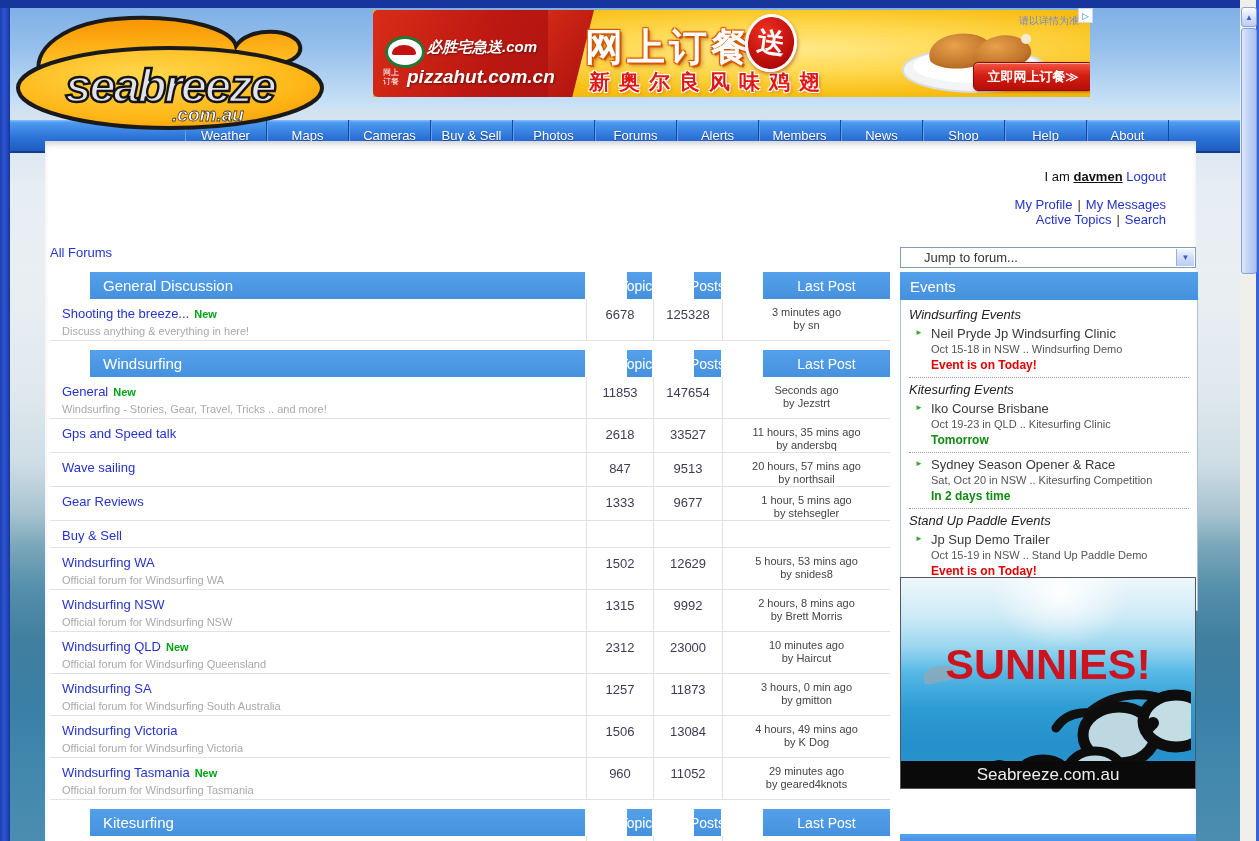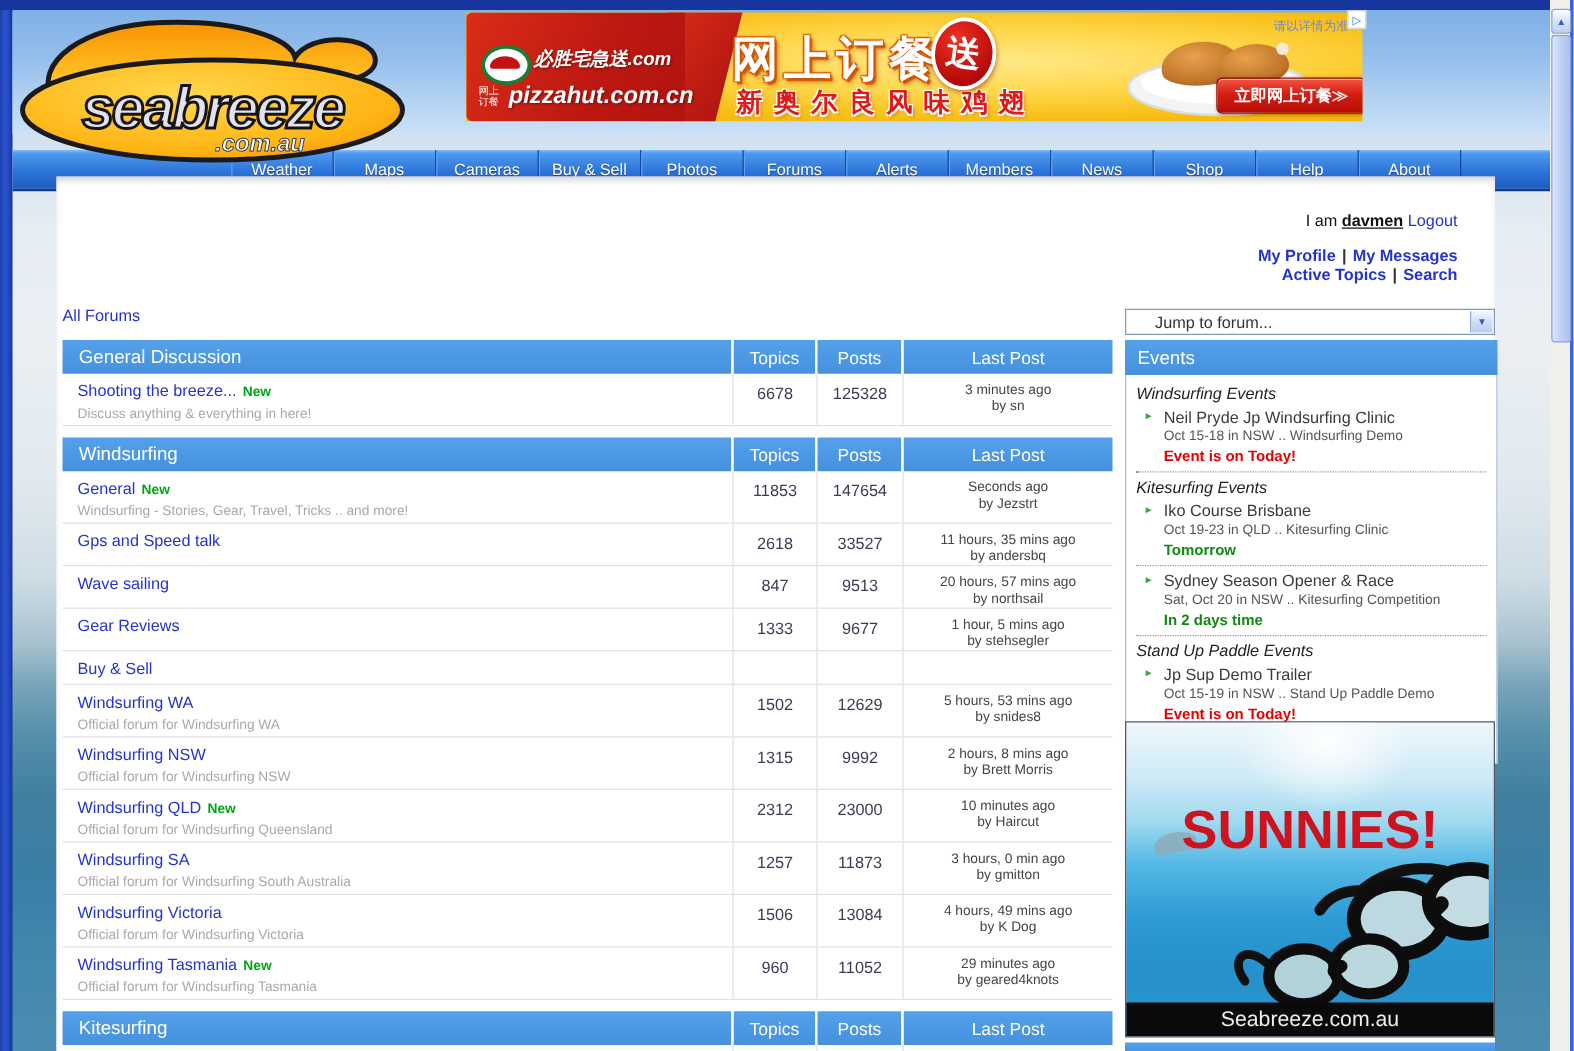--- a/index.html
+++ b/index.html
@@ -52,29 +52,29 @@
   .nav-item{width:81px;height:31px;line-height:31px;text-align:center;color:#fff;font-size:13px;
     border-right:1px solid #1748a8;box-shadow:inset 1px 0 0 #5ea0ee;text-shadow:0 1px 1px rgba(0,0,30,.45);cursor:pointer;}
   
   .main-panel{position:absolute;left:45px;top:141px;width:1151px;height:700px;background:#fff;
     box-shadow:inset 0 5px 7px -3px rgba(60,60,90,.3);}
   
   .user-bar{position:absolute;right:30px;top:28px;text-align:right;font-size:13px;color:#111;}
   .user-line1{margin-bottom:13px;}
   .user-line1 b{font-weight:bold;text-decoration:underline;}
   .user-bar a{color:#2433cc;text-decoration:none;cursor:pointer;}
-  .user-links{line-height:15px;font-weight:bold;}
+  .user-links{line-height:15px;}
   .pipe{color:#333;margin:0 5px;}
   .all-forums{position:absolute;left:5px;top:104px;font-size:13px;color:#2433cc;text-decoration:none;cursor:pointer;}
   
   .ftables{position:absolute;left:5px;top:131px;width:840px;}
   .fsection{margin-bottom:9px;}
   .fhead{display:grid;grid-template-columns:537px 67px 69px 167px;height:27px;}
   .fh-cell{background:linear-gradient(180deg,#55a0ea,#4691dd);color:#fff;box-sizing:border-box;border-right:2px solid #fff;
-    display:flex;align-items:center;justify-content:center;font-size:14px;}
+    display:flex;align-items:center;justify-content:center;font-size:14px;margin-left:40px;}
   .fh-cell:last-child{border-right:none;}
   .fh-title{justify-content:flex-start;padding-left:13px;font-size:15px;}
   .frow{display:grid;grid-template-columns:537px 67px 69px 167px;min-height:34px;border-bottom:1px solid #e2e2e2;box-sizing:border-box;}
   .frow.compact{min-height:25px;}
   .fc{box-sizing:border-box;border-right:1px solid #e2e2e2;}
   .fc:last-child{border-right:none;}
   .fc-name{padding:5px 0 3px 12px;}
   .fname{font-size:13px;color:#2433cc;text-decoration:none;cursor:pointer;}
   .new-badge{font-size:11px;font-weight:bold;color:#00a513;margin-left:5px;}
   .new-badge:empty{display:none;}
@@ -96,21 +96,21 @@
   .ev-row{position:relative;padding-left:22px;}
   .ev-arrow{position:absolute;left:6px;top:2px;font-size:8px;color:#3da53d;}
   .ev-name{font-size:13px;color:#3a3a3a;cursor:pointer;}
   .ev-detail{font-size:11px;color:#555;margin-top:2px;}
   .ev-status{font-size:12px;font-weight:bold;margin-top:3px;}
   .ev-status.red{color:#e50000;}
   .ev-status.green{color:#128a12;}
   .ev-sep{border-bottom:1px dotted #999;margin:5px 0 4px 0;}
   .ev-more{text-align:right;font-style:italic;font-size:13px;color:#333;padding:1px 6px 4px 0;cursor:pointer;}
   
-  .sunnies-ad{position:absolute;left:855px;top:436px;width:296px;height:253px;border:1px solid #556;box-sizing:border-box;overflow:hidden;cursor:pointer;
+  .sunnies-ad{position:absolute;left:855px;top:436px;width:296px;height:212px;border:1px solid #556;box-sizing:border-box;overflow:hidden;cursor:pointer;
     background:linear-gradient(180deg,#eef7fb 0%,#cdeaf6 18%,#9fd8ef 32%,#55b9e6 45%,#2d9bd4 62%,#2590cb 80%,#2d96cf 100%);}
   .sun-glow{position:absolute;left:90px;top:-40px;width:140px;height:110px;background:radial-gradient(ellipse,rgba(255,255,255,.95),rgba(255,255,255,0) 70%);}
   .dolphin{position:absolute;left:22px;top:88px;width:34px;height:16px;background:#8fa9b8;border-radius:80% 100% 20% 40%/100% 90% 10% 30%;transform:rotate(-12deg);opacity:.8;}
   .sunnies-headline{position:absolute;left:0;top:62px;width:100%;text-align:center;font-size:43px;font-weight:bold;color:#cc1420;letter-spacing:0px;}
   .sunnies-glasses{position:absolute;left:70px;top:95px;}
   .sunnies-footer{position:absolute;left:0;bottom:0;width:100%;height:27px;background:#0a0a0a;color:#eee;font-size:17px;display:flex;align-items:center;justify-content:center;}
   .sidebar-bottom-bar{position:absolute;left:855px;top:693px;width:296px;height:10px;background:linear-gradient(180deg,#58a2ec,#3f8fe0);}
 </style>
 </head>
 <body>

